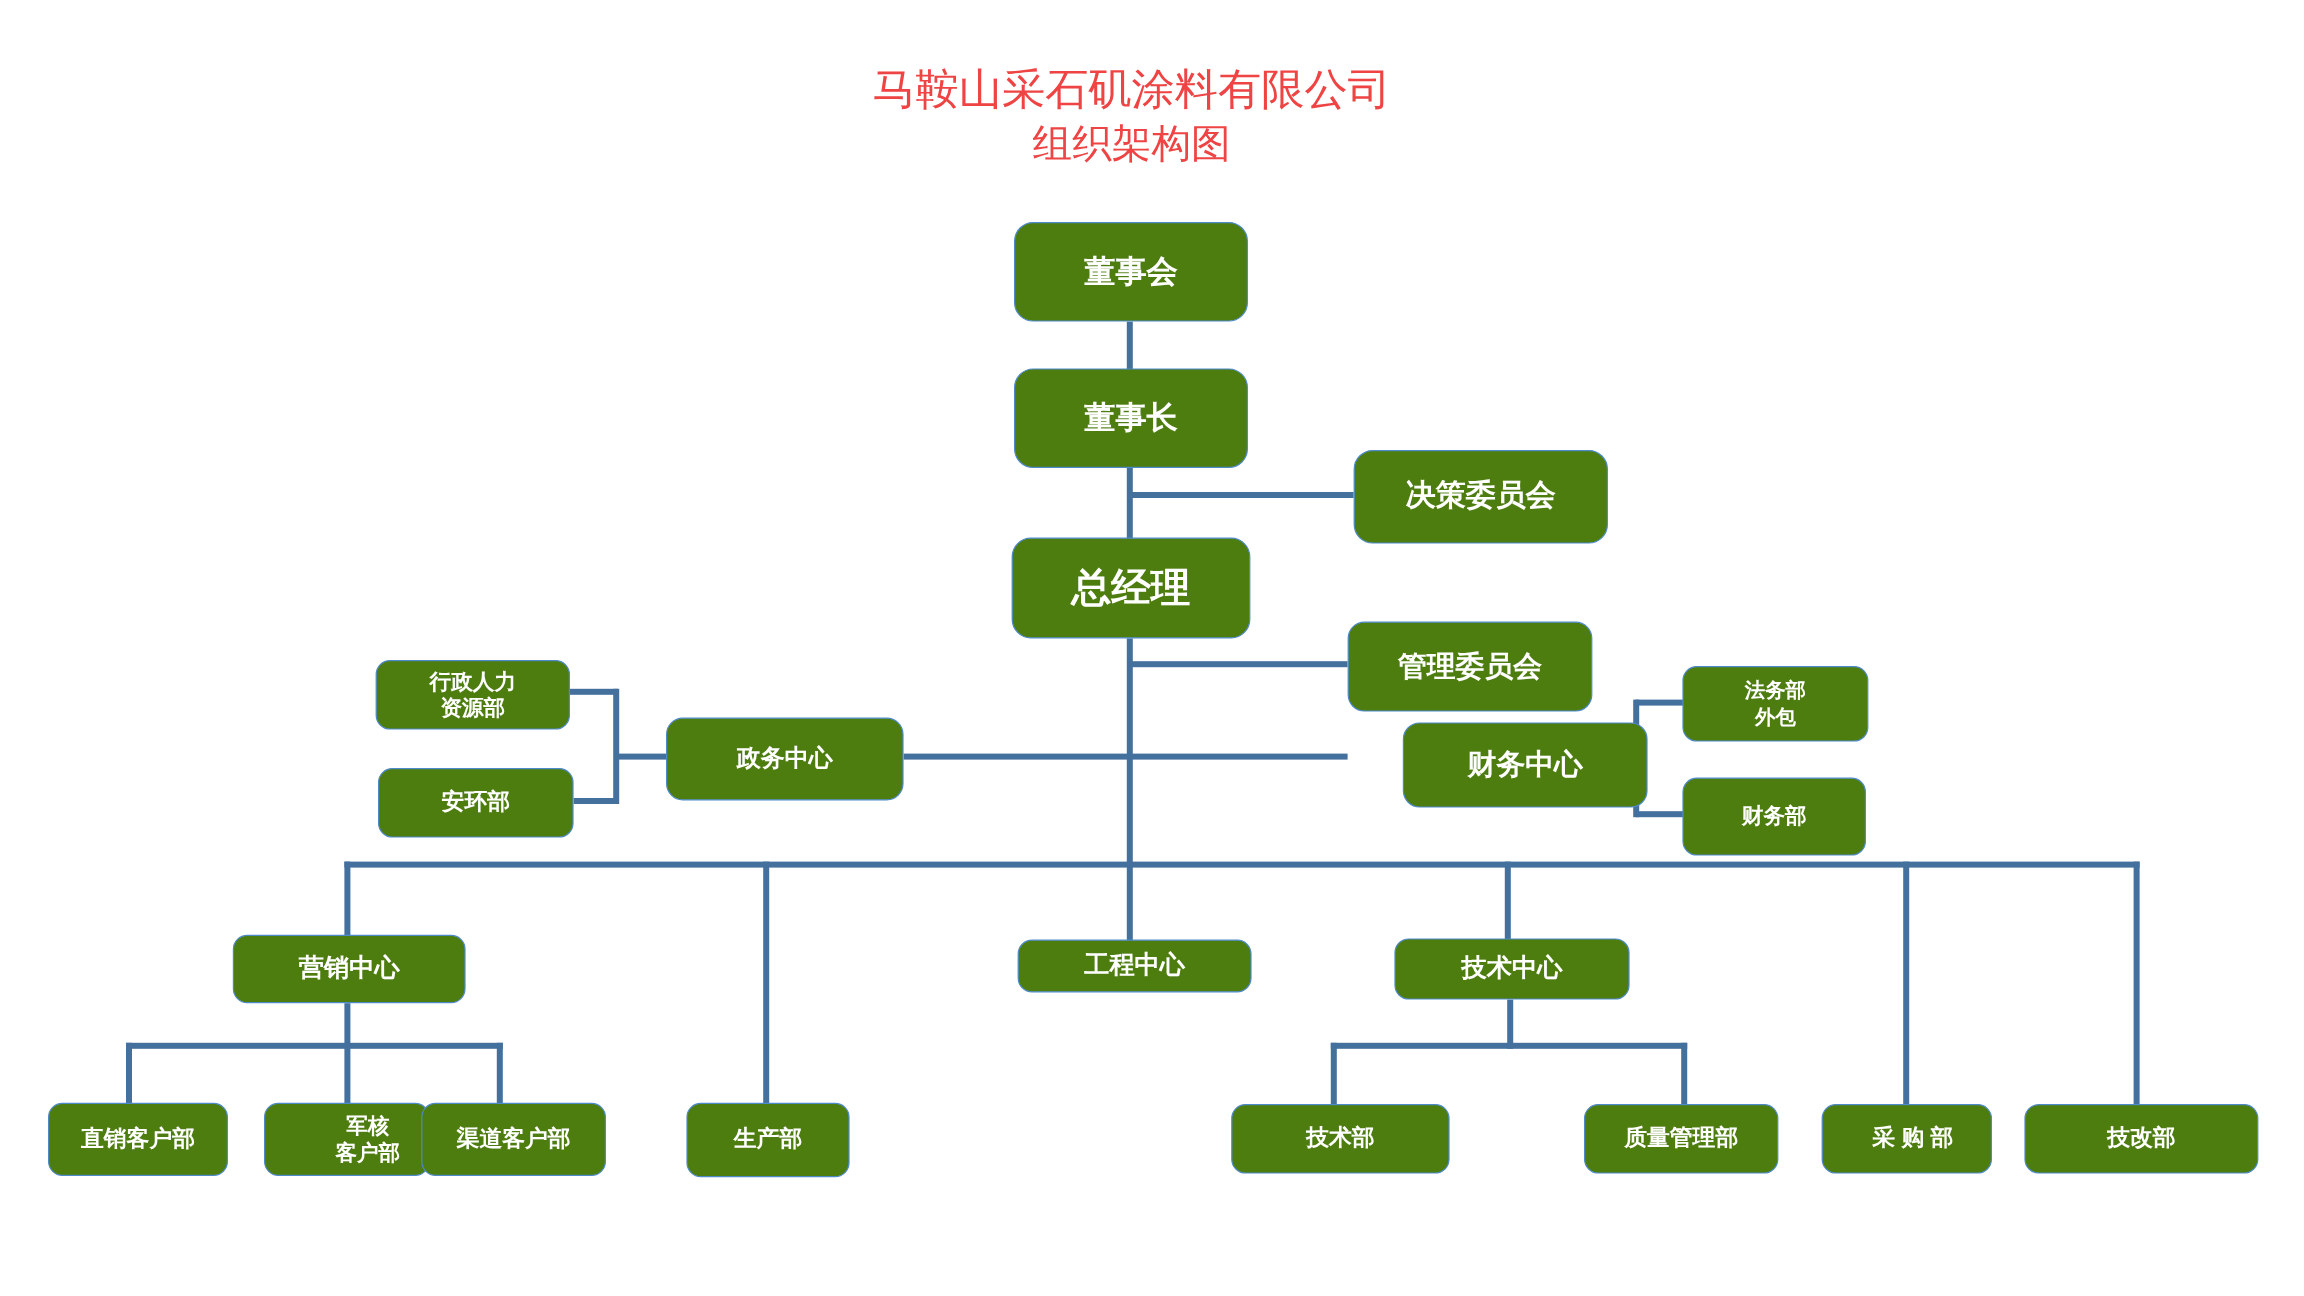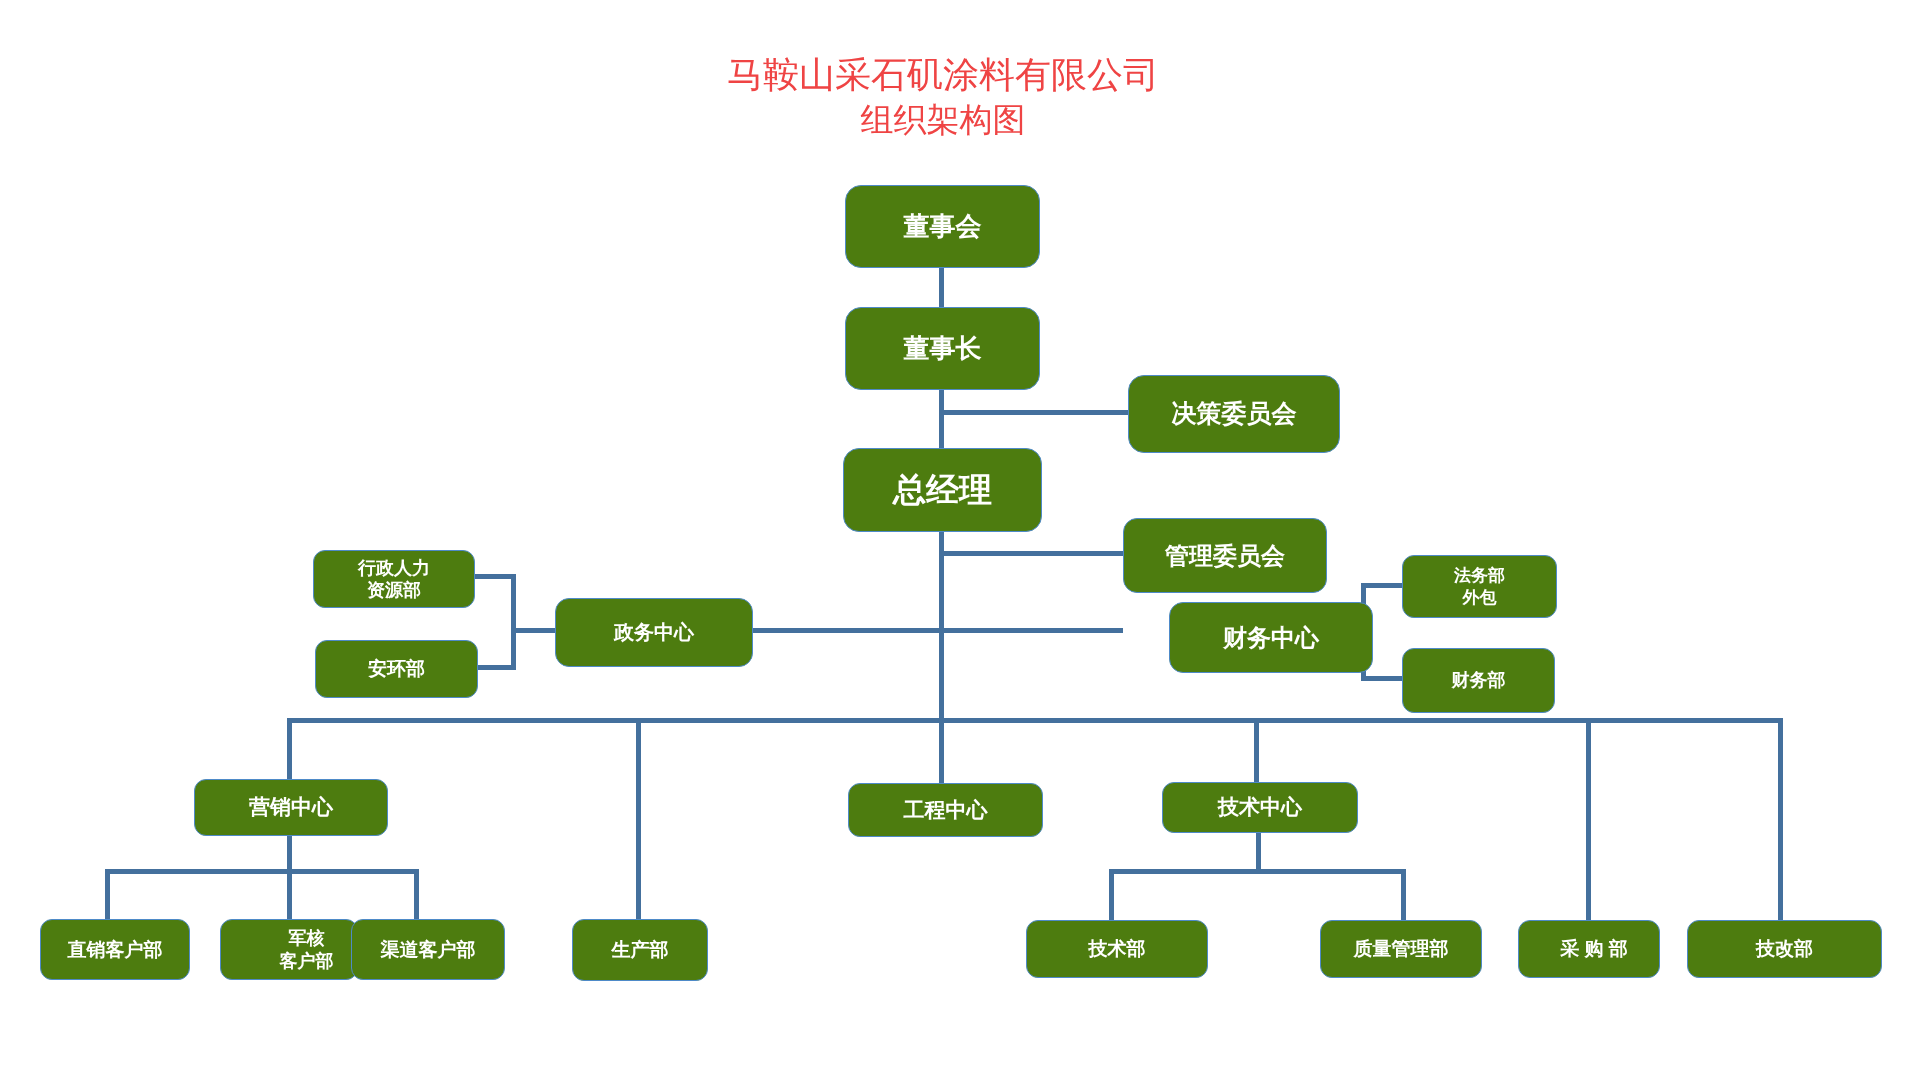--- a/index.html
+++ b/index.html
@@ -112,21 +112,21 @@
     <span>法务部
 外包</span>
   </div>
   <div class="node" style="left:1402px;top:648px;width:153px;height:65px;font-size:18px;border-radius:12px;">
     <span>财务部</span>
   </div>
 
   <div class="node" style="left:194px;top:779px;width:194px;height:57px;font-size:21px;border-radius:12px;">
     <span>营销中心</span>
   </div>
-  <div class="node" style="left:848px;top:783px;width:195px;height:54px;font-size:21px;border-radius:12px;">
+  <div class="node" style="left:848px;top:783px;width:195px;height:44px;font-size:21px;border-radius:12px;">
     <span>工程中心</span>
   </div>
   <div class="node" style="left:40px;top:919px;width:150px;height:61px;font-size:19px;border-radius:12px;">
     <span>直销客户部</span>
   </div>
 
   <div class="node" style="left:1162px;top:782px;width:196px;height:51px;font-size:21px;border-radius:12px;">
     <span>技术中心</span>
   </div>
   <div class="node" style="left:220px;top:919px;width:138px;height:61px;font-size:18px;border-radius:12px;padding-left:35px;">

